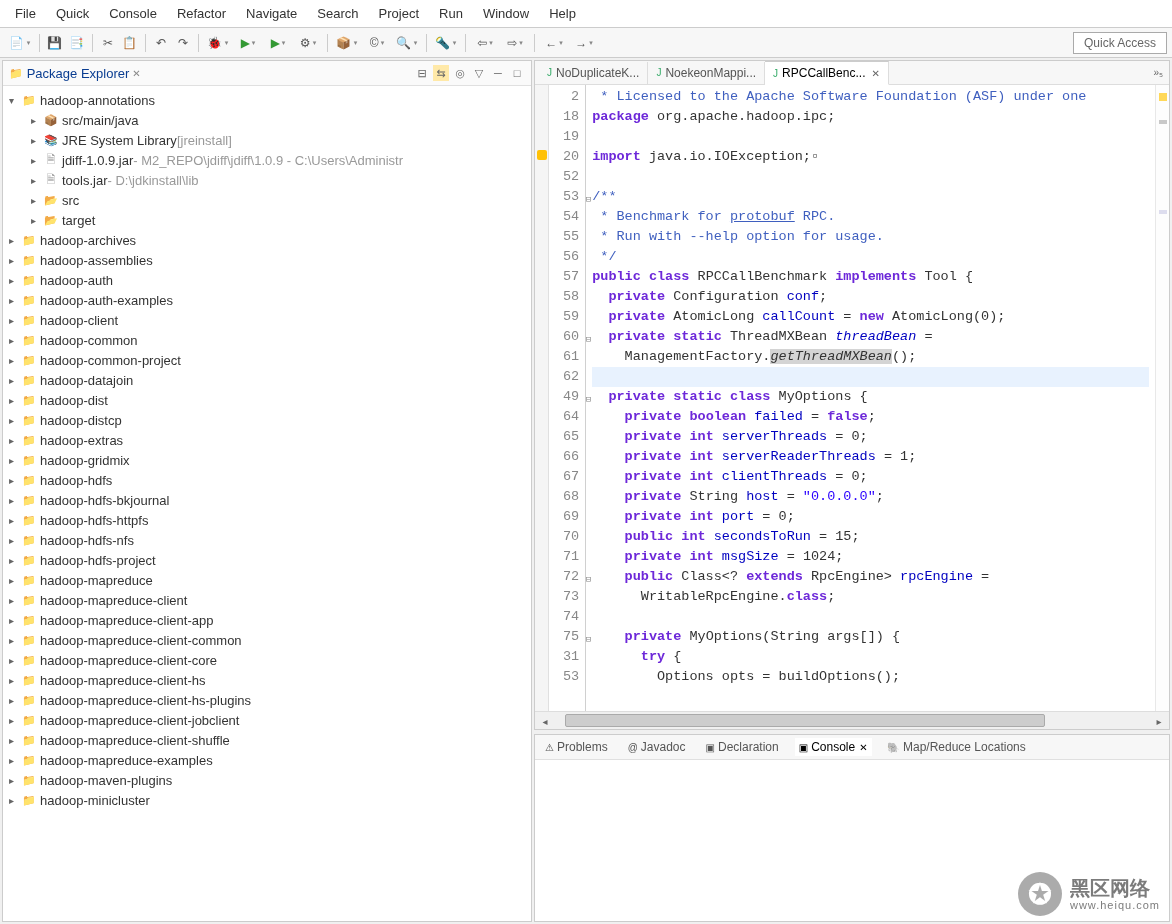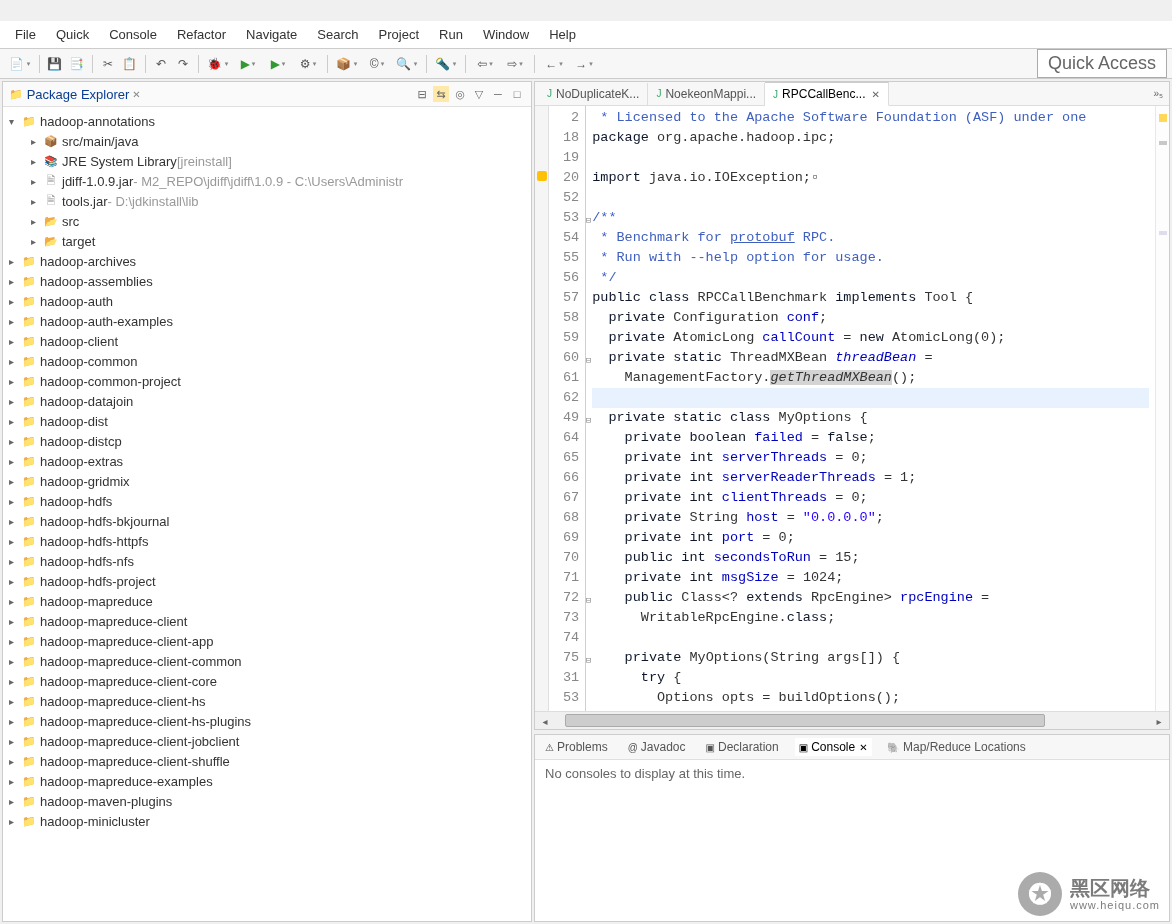--- a/index.html
+++ b/index.html
@@ -12,21 +12,20 @@
   overflow: hidden;
   display: flex;
   flex-direction: column;
   color: #333;
 }
 .menubar {
   background: #fff;
   border-bottom: 1px solid #ccc;
   display: flex;
   padding: 3px 5px;
-  margin-top: 21px;
 }
 .menubar span {
   padding: 3px 10px;
   cursor: pointer;
   color: #333;
 }
 .toolbar {
   background: #f7f7f7;
   border-bottom: 1px solid #ccc;
   display: flex;
@@ -43,21 +42,21 @@
   color: #555;
   font-size: 12px;
 }
 .toolbar .tbtn.drop { width: 28px; }
 .toolbar .tbtn.drop::after { content: "▾"; font-size: 7px; margin-left: 2px; color: #888;}
 .toolbar .sep { width: 1px; height: 18px; background: #ccc; margin: 0 4px; }
 .quick-access {
   margin-left: auto;
   border: 1px solid #aaa;
   padding: 3px 10px;
-  font-size: 18px;
+  font-size: 12px;
   color: #666;
   background: #fff;
 }
 .main {
   flex: 1;
   display: flex;
   overflow: hidden;
 }
 .left-panel {
   width: 530px;
@@ -183,21 +182,21 @@
   border-right: 1px solid #e0e0e0;
 }
 .code {
   flex: 1;
   padding: 2px 6px;
   overflow: hidden;
   white-space: pre;
 }
 .code .cl { height: 20px; line-height: 20px; }
 .cl.highlight { background: #e8f2fe; }
-.kw { color: #0f172a; font-weight: normal; }
+.kw { color: #6d28d9; font-weight: bold; }
 .str { color: #2a00ff; }
 .doc { color: #3f5fbf; }
 .fld { color: #0000c0; }
 .fld-i { color: #0000c0; font-style: italic;}
 .bg-occ { background: #d4d4d4; }
 .overview-ruler {
   width: 14px;
   background: #fdfdfd;
   border-left: 1px solid #e8e8e8;
   position: relative;
@@ -647,21 +646,20 @@
           <div class="btab active">
             <span class="ticon">▣</span>
             <span>Console</span> 
             <span style="margin-left:4px;font-size:10px">✕</span>
           </div>
           <div class="btab">
             <span class="ticon">🐘</span>
             <span>Map/Reduce Locations</span>
           </div>
         </div>
-      <div class="bottom-content">No consoles to display at this time.</div>
     </div>
   </div>
 </div>
 
 <div class="watermark">
   <div class="logo">✪</div>
   <div class="txt">
     <span class="t1">黑区网络</span>
     <span class="t2">www.heiqu.com</span>
   </div>

